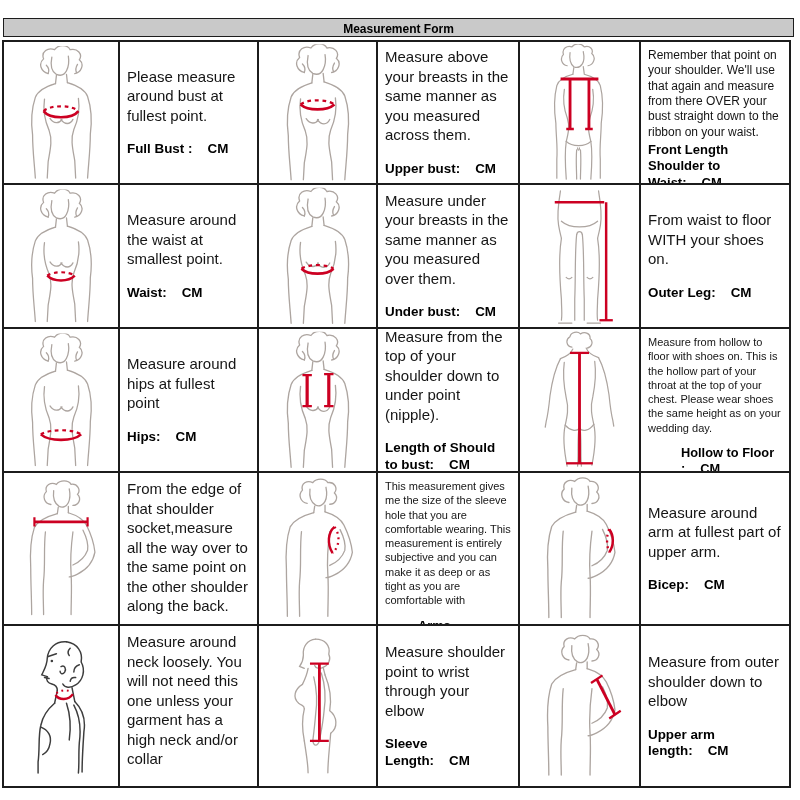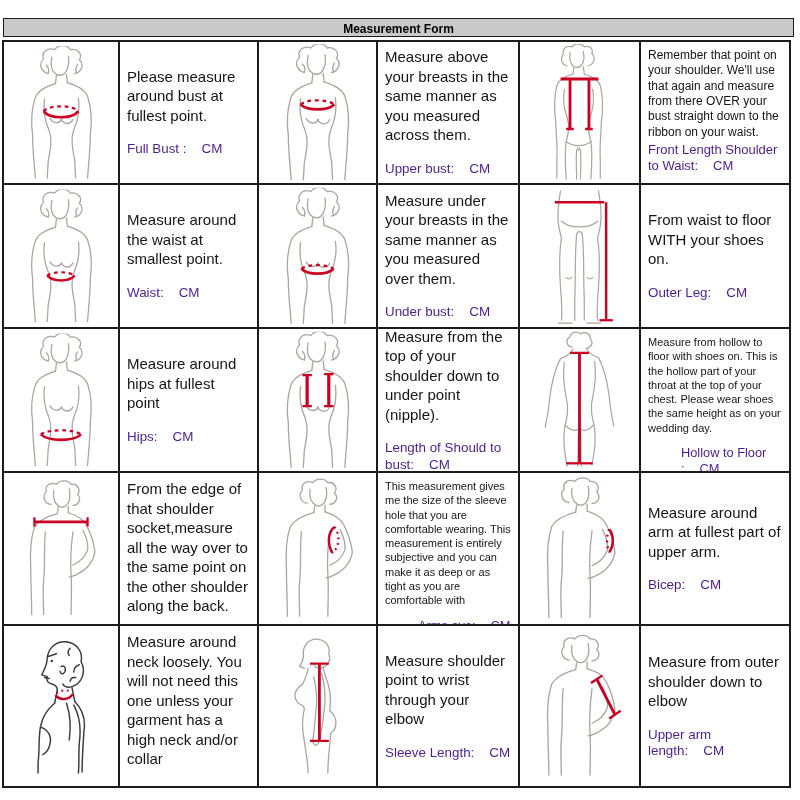--- a/index.html
+++ b/index.html
@@ -12,21 +12,21 @@
     grid-template-columns:116px 139px 119px 142px 121px 1fr;
     grid-template-rows:143px 144px 144px 153px 160px;background:#fff;}
   .cell{border-right:2px solid #1c1c1c;border-bottom:2px solid #1c1c1c;box-sizing:border-box;overflow:hidden;}
   .cell:nth-child(6n){border-right:none;}
   .cell:nth-child(n+25){border-bottom:none;}
   .fig{display:flex;align-items:stretch;justify-content:center;padding:2px;}
   .fig svg{width:100%;height:100%;}
   .text{display:flex;flex-direction:column;justify-content:center;padding:4px 7px;}
   .text.top{justify-content:flex-start;padding-top:6px;}
   .desc{margin:0 0 16px 0;font-size:15px;line-height:1.3;color:#151515;}
-  .label{margin:0;font-size:13.4px;font-weight:normal;color:#4c1d95;line-height:1.25;}
+  .label{margin:0;font-size:13.4px;font-weight:bold;color:#000000;line-height:1.25;}
   .unit{margin-left:15px;}
   .tight .desc{font-size:12px;margin-bottom:2px;line-height:1.28;}
   .tight .label{font-size:13px;}
   .small .desc{font-size:11px;margin-bottom:10px;line-height:1.3;}
   .small .label{font-size:12.8px;margin-left:33px;}
   .defs{position:absolute;width:0;height:0;overflow:hidden;}
 </style>
 </head>
 <body>
 

